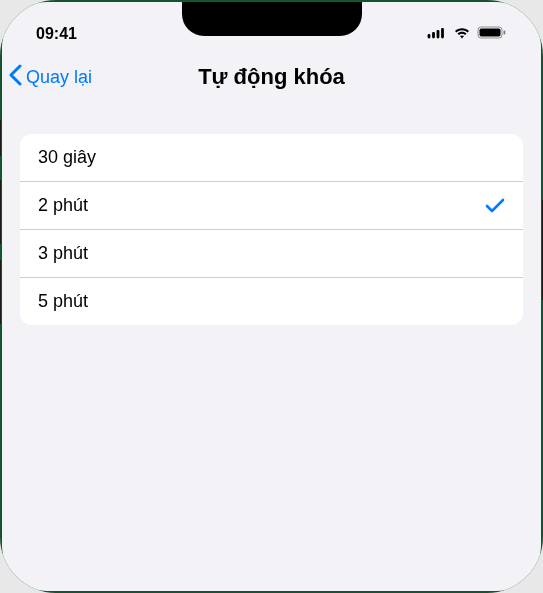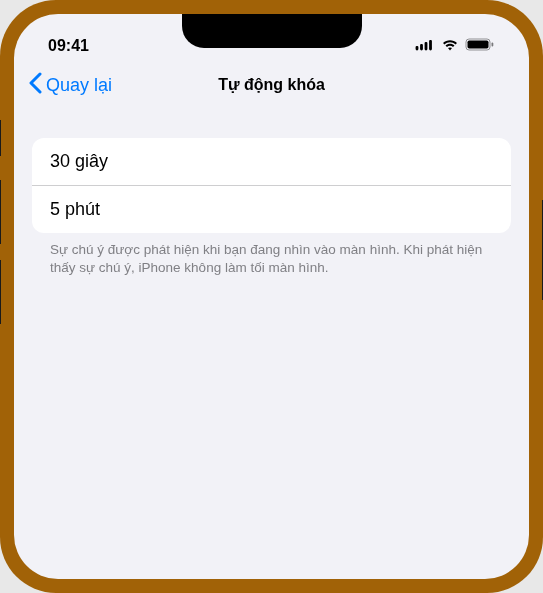--- a/index.html
+++ b/index.html
@@ -13,23 +13,23 @@
       background: #e8e8e8;
       font-family: -apple-system, BlinkMacSystemFont, "SF Pro Text", "Helvetica Neue", sans-serif;
       display: flex;
       justify-content: center;
       padding: 0;
     }
 
     .device {
       width: 543px;
       height: 593px;
-      background: #a16207;
+      background: #14532d;
       border-radius: 56px;
-      padding: 14px;
+      padding: 2px;
       position: relative;
       overflow: hidden;
     }
 
     .side-button-left {
       position: absolute;
       left: -3px;
       width: 4px;
       background: #1a1a1a;
       border-radius: 2px 0 0 2px;
@@ -95,32 +95,32 @@
       align-items: center;
       padding: 12px 14px 14px 14px;
       position: relative;
     }
 
     .back-button {
       display: flex;
       align-items: center;
       gap: 4px;
       position: absolute;
-      left: 14px;
+      left: 6px;
       cursor: pointer;
     }
 
     .back-label {
       font-size: 18px;
       color: #007aff;
       font-weight: 400;
     }
 
     .nav-title {
-      font-size: 16px;
+      font-size: 22px;
       font-weight: 600;
       color: #000;
       margin: 0 auto;
     }
 
     .content {
       padding: 30px 18px 0 18px;
     }
 
     .options-group {
@@ -229,30 +229,43 @@
       <div class="options-group">
 
         <div class="option-row">
           <span class="option-label">30 giây</span>
           <span class="checkmark">
             
           </span>
         </div>
 
 
-
+        <div class="option-row">
+          <span class="option-label">2 phút</span>
+          <span class="checkmark visible">
+            <svg width="20" height="16" viewBox="0 0 20 16">
+                <path d="M2 8 L7 13 L18 2" stroke="#007aff" stroke-width="2.6" fill="none" stroke-linecap="round" stroke-linejoin="round"></path>
+              </svg>
+          </span>
+        </div>
+
+        <div class="option-row">
+          <span class="option-label">3 phút</span>
+          <span class="checkmark">
+            
+          </span>
+        </div>
 
 
         <div class="option-row">
           <span class="option-label">5 phút</span>
           <span class="checkmark">
             
           </span>
         </div>
 
 
       </div>
 
-      <div class="footer-text">Sự chú ý được phát hiện khi bạn đang nhìn vào màn hình. Khi phát hiện thấy sự chú ý, iPhone không làm tối màn hình.</div>
     </div>
 
   </div>
 </div>
 
 </body></html>

